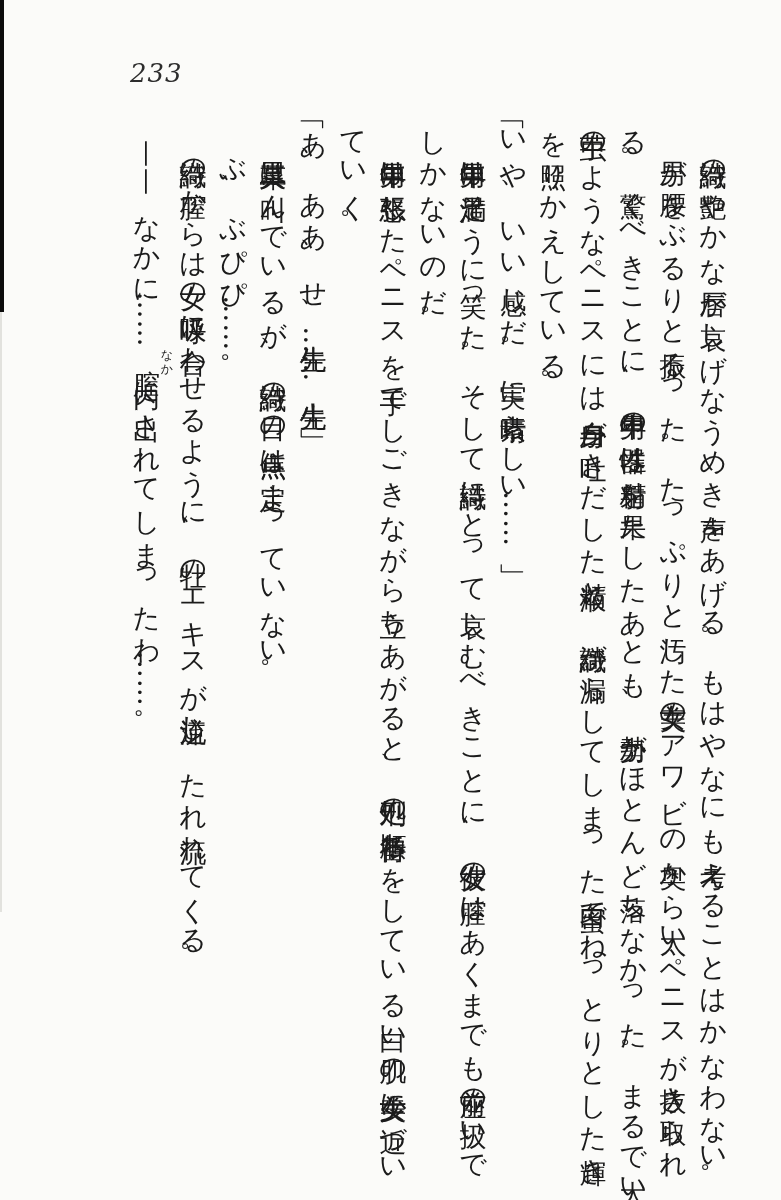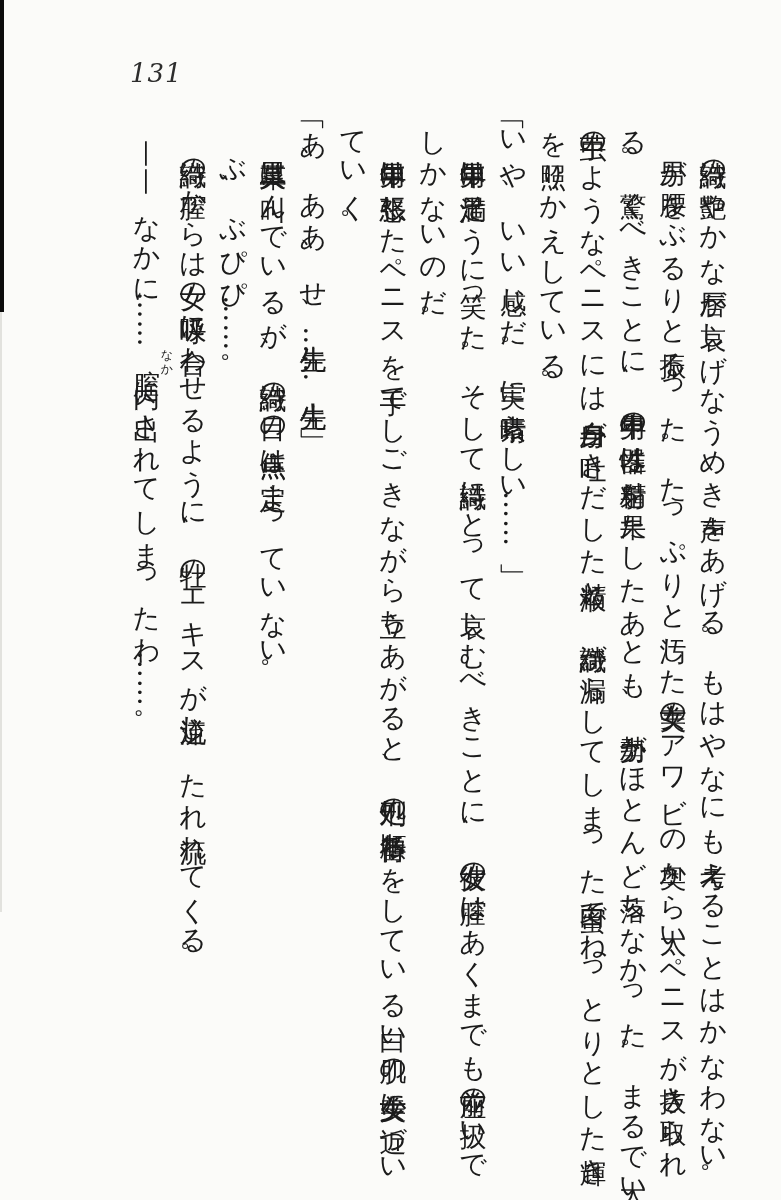--- a/index.html
+++ b/index.html
@@ -72,21 +72,21 @@
     letter-spacing: 0;
     color: #1b1b1b;
   }
 </style>
 </head>
 <body>
 
 <div class="page">
   <div class="spine-bar"></div>
   <div class="spine-faint"></div>
-  <div class="page-number">131</div>
+  <div class="page-number">233</div>
   <div class="text-block" id="text-block">
       <p class="indent">詩織の艶やかな唇が哀しげなうめき声をあげる。もはやなにも考えることはかなわない。</p>
       <p class="indent">男が腰をぶるりと振るった。たっぷりと汚した美女のアワビの奥から太いペニスが抜き取られる。驚くべきことに、中年男の性器は射精を果たしたあとも、勢力がほとんど落ちなかった。まるで太い芋虫のようなペニスには自身が吐きだした精液と、詩織が漏らしてしまった白蜜でねっとりとした輝きを照りかえしている。</p>
       <p>「いや、いい感じだ。実に素晴らしい……」</p>
       <p class="indent">中年男は満足そうに笑った。そして詩織にとって哀しむべきことに、彼女の膣はあくまでも前座の扱いでしかないのだ。</p>
       <p class="indent">中年男は怒張したペニスを手でしごきながら立ちあがると、処刑の順番待ちをしている白い肌の美少女に近づいていく。</p>
       <p>「あ、ああ、せ、先生……先生！」</p>
       <p class="indent">真里菜は叫んでいるが、詩織の目の焦点は定まっていない。</p>
       <p class="indent">ぶ、ぶぴぴ……。</p>
       <p class="indent compact">詩織の膣からは女の呼吸に合わせるように、牡のエキスが逆流し、たれ流れてくる。</p>

